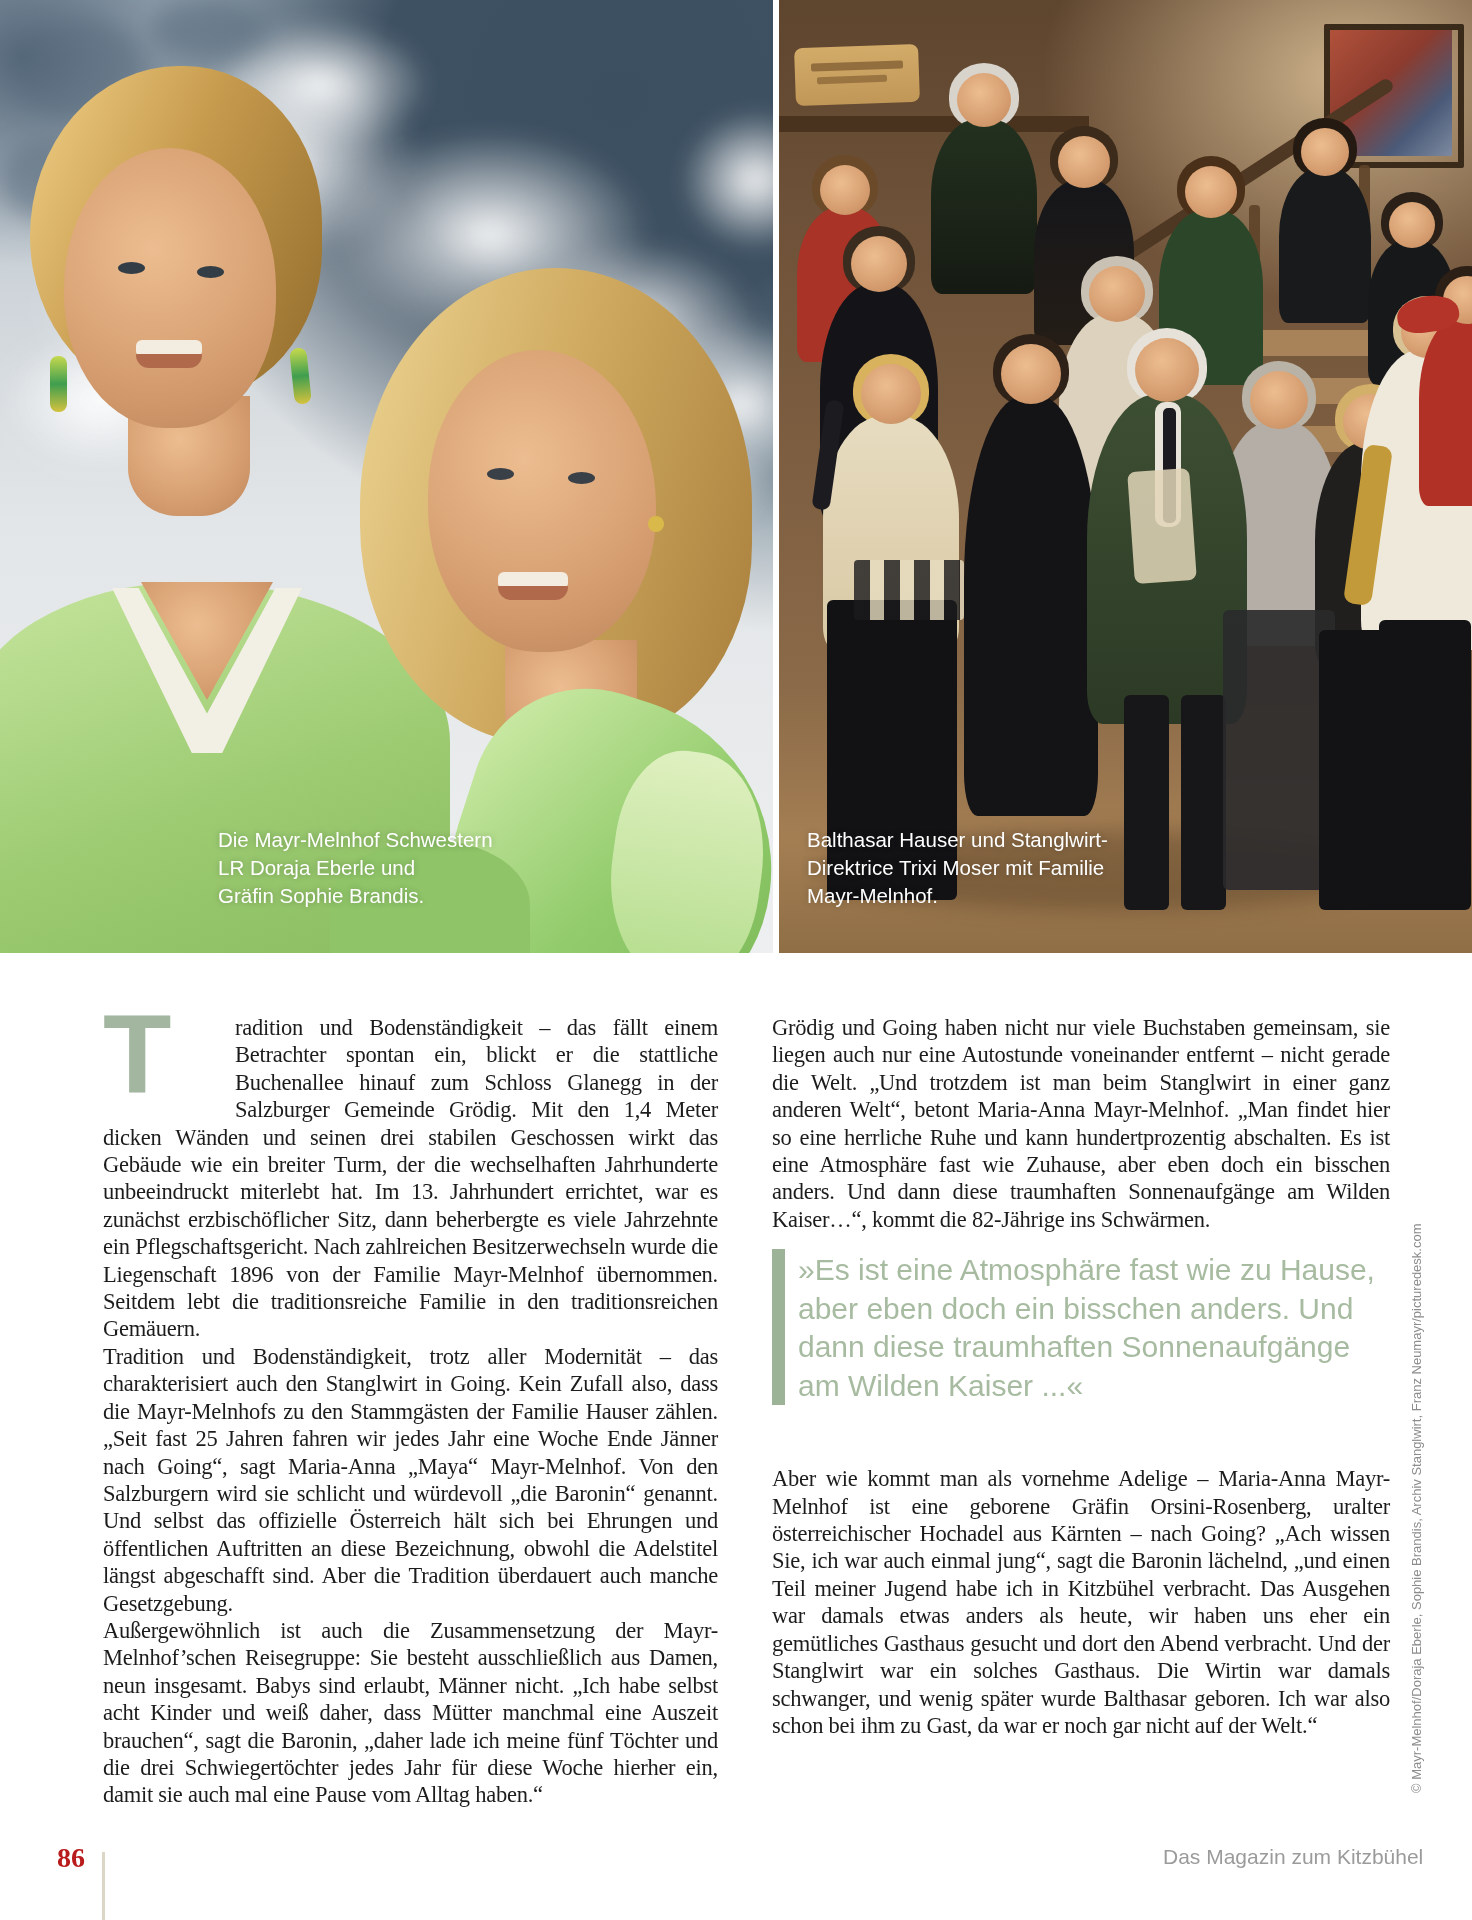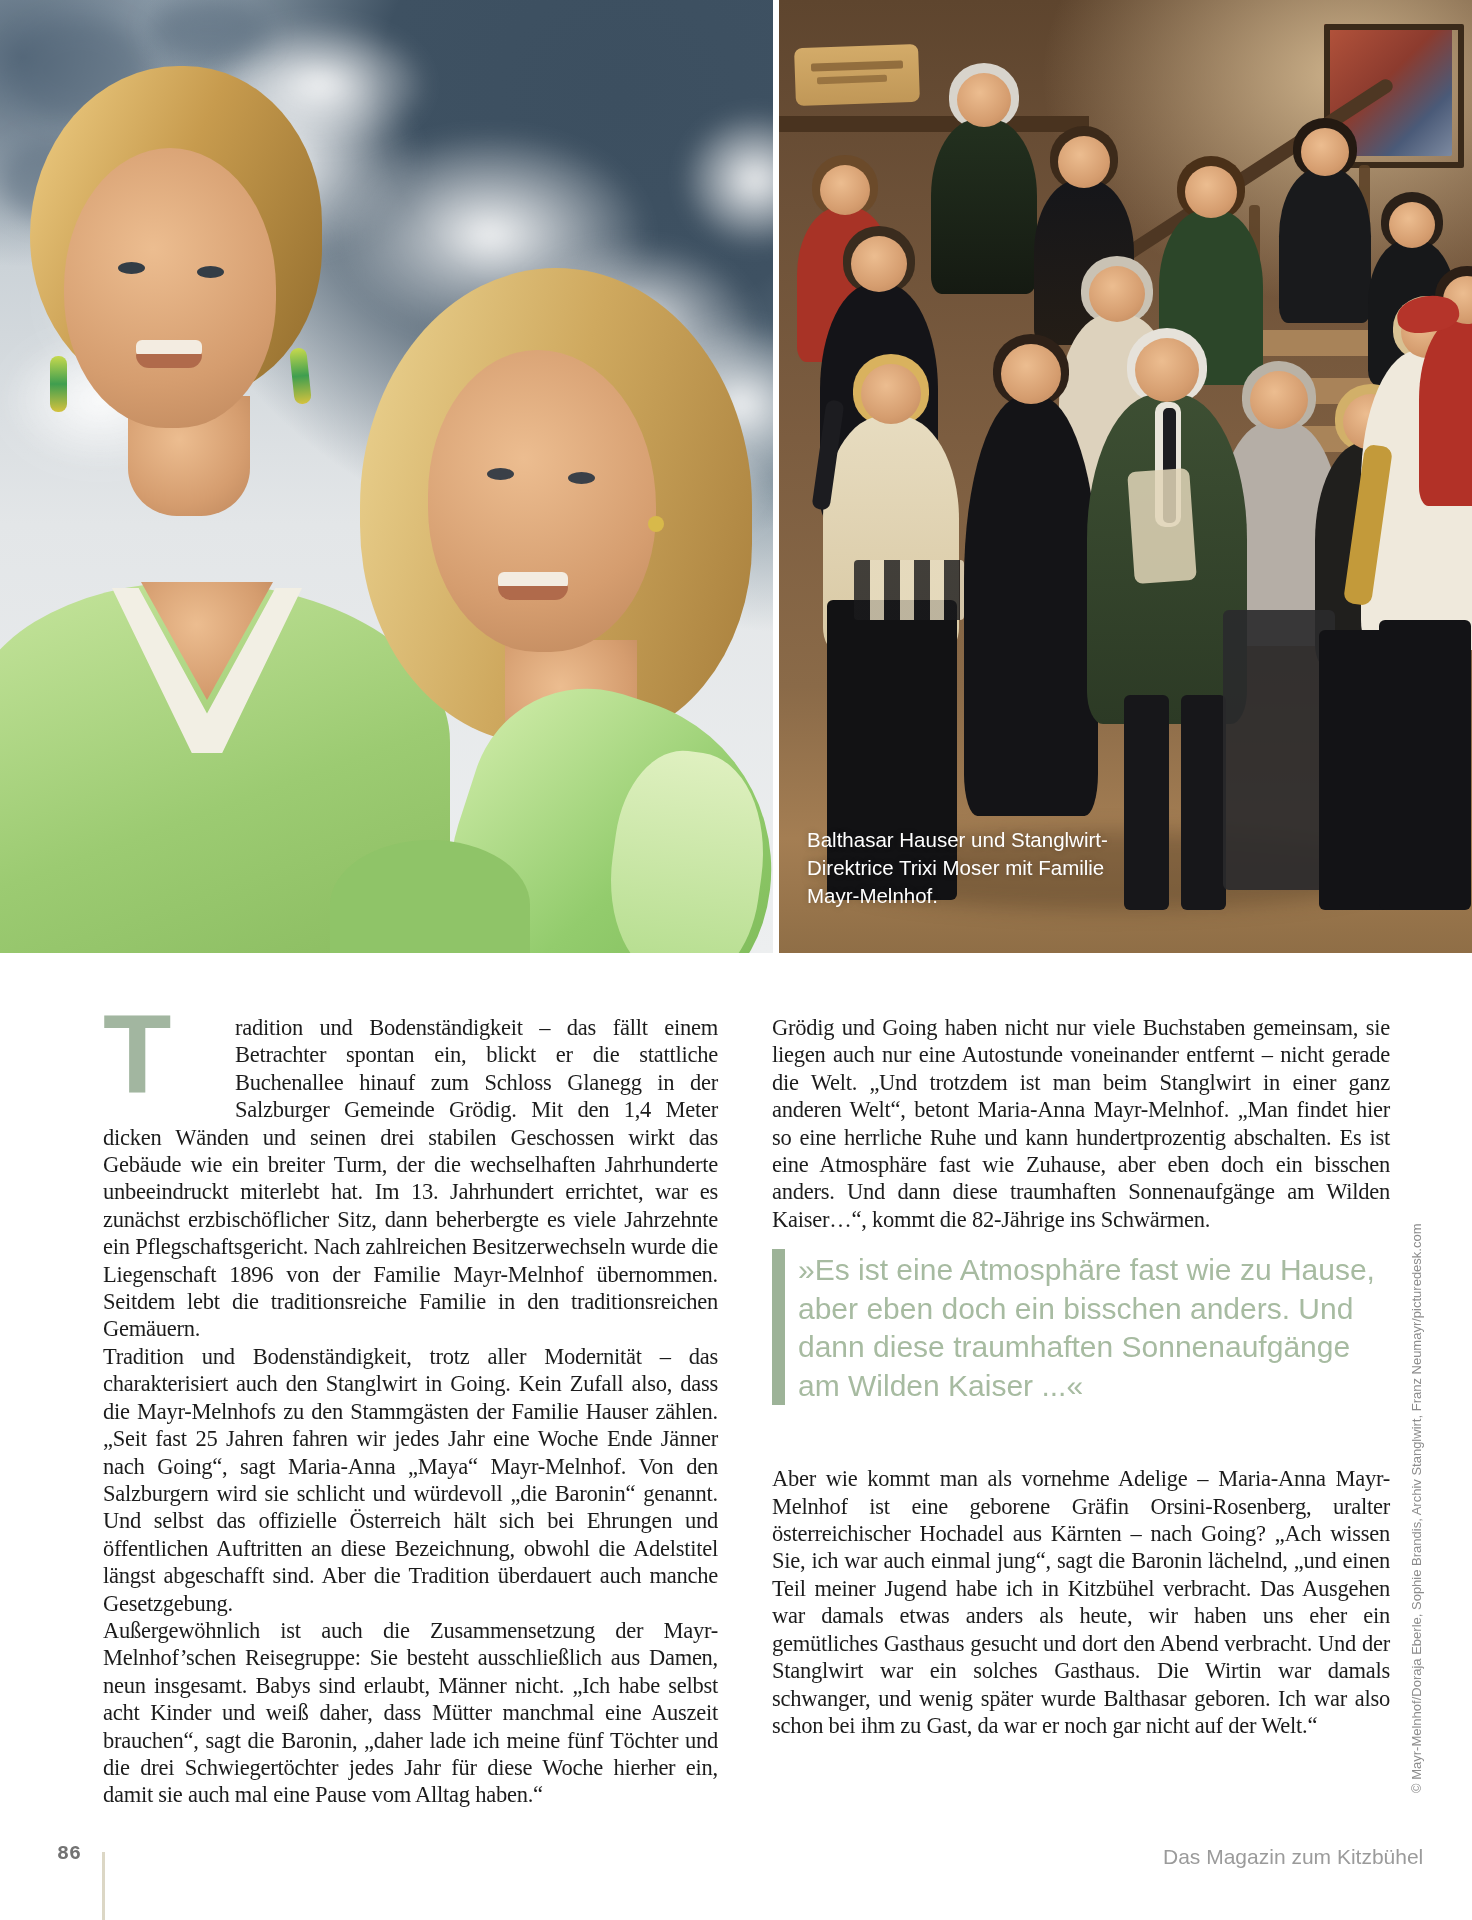--- a/index.html
+++ b/index.html
@@ -32,22 +32,22 @@
   .dropcap{float:left;width:132px;height:84px;
     font-family:"Liberation Sans","DejaVu Sans",sans-serif;font-weight:bold;
     font-size:112px;line-height:80px;color:#a2b6a0;letter-spacing:0;}
   h2.subhead{margin:27px 0 21px 0;font-family:"Liberation Sans","DejaVu Sans",sans-serif;
     font-size:25px;font-weight:bold;color:#111;letter-spacing:.2px;text-align:left;}
   .pullquote{display:flex;margin:16px 0 60px 0;justify-content:space-between;}
   .pq-bar{flex:0 0 13px;background:#9db398;margin-right:13px;}
   .pq-text{font-family:"Liberation Sans","DejaVu Sans",sans-serif;color:#a7bba1;
     font-size:30px;line-height:38.5px;text-align:left;letter-spacing:0;padding-top:2px;}
   
-  .pagenum{position:absolute;left:57px;top:1842px;font-family:Liberation Mono, monospace;
-    font-weight:bold;font-size:20px;color:#737373;}
+  .pagenum{position:absolute;left:57px;top:1842px;font-family:Liberation Serif, serif;
+    font-weight:bold;font-size:28px;color:#b91c1c;}
   .footer-rule{position:absolute;left:102px;top:1852px;width:3px;height:68px;background:#dcd7c5;}
   .footer-mag{position:absolute;left:1163px;top:1845px;font-family:"Liberation Sans","DejaVu Sans",sans-serif;
     font-size:21px;color:#9b9b9b;}
   .credit{position:absolute;left:1409px;top:1793px;transform:rotate(-90deg);transform-origin:0 0;
     white-space:nowrap;font-family:"Liberation Sans","DejaVu Sans",sans-serif;font-size:13px;color:#8c8c8c;}
   
   .shp{position:absolute;}
 </style>
 </head>
 <body>
@@ -85,20 +85,25 @@
         <div class="shp" style="left: 428px; top: 350px; width: 228px; height: 302px; background: radial-gradient(circle at 42% 36%, rgb(236, 189, 144), rgb(213, 157, 111) 62%, rgb(189, 134, 91)); border-radius: 48% 52% 46% 48%;"></div>
         <div class="shp" style="left: 487px; top: 468px; width: 27px; height: 12px; background: rgb(58, 64, 72); border-radius: 50%;"></div>
         <div class="shp" style="left: 568px; top: 472px; width: 27px; height: 12px; background: rgb(58, 64, 72); border-radius: 50%;"></div>
         <div class="shp" style="left: 498px; top: 572px; width: 70px; height: 15px; background: rgb(243, 236, 225); border-radius: 6px 6px 4px 4px;"></div>
         <div class="shp" style="left: 498px; top: 586px; width: 70px; height: 14px; background: rgb(176, 106, 75); border-radius: 2px 2px 30px 30px;"></div>
         <div class="shp" style="left: 648px; top: 516px; width: 16px; height: 16px; background: rgb(216, 185, 74); border-radius: 50%;"></div>
         <div class="shp" style="left: 455px; top: 700px; width: 320px; height: 320px; background: linear-gradient(120deg, rgb(210, 237, 171), rgb(147, 204, 109) 55%, rgb(124, 185, 87)); border-radius: 40% 60% 50% 50%; transform: rotate(18deg);"></div>
         <div class="shp" style="left: 612px; top: 752px; width: 150px; height: 230px; background: linear-gradient(rgb(223, 240, 192), rgb(180, 221, 141)); border-radius: 40% 50%; transform: rotate(8deg);"></div>
         <div class="shp" style="left: 330px; top: 840px; width: 200px; height: 130px; background: rgb(143, 196, 104); border-radius: 50% 50% 0px 0px;"></div>
       </div>
+    <div class="caption caption-left">
+      <div>Die Mayr-Melnhof Schwestern</div>
+      <div>LR Doraja Eberle und</div>
+      <div>Gräfin Sophie Brandis.</div>
+    </div>
   </div>
 
   <div class="photo photo-right">
     <div class="art" id="artR">
         <div class="shp" style="left: 16px; top: 46px; width: 124px; height: 58px; background: linear-gradient(rgb(211, 171, 105), rgb(192, 151, 87)); border-radius: 8px; transform: rotate(-2deg);"></div>
         <div class="shp" style="left: 32px; top: 62px; width: 92px; height: 8px; background: rgb(107, 74, 36); border-radius: 2px; transform: rotate(-2deg); opacity: 0.6;"></div>
         <div class="shp" style="left: 38px; top: 76px; width: 70px; height: 7px; background: rgb(107, 74, 36); border-radius: 2px; transform: rotate(-2deg); opacity: 0.5;"></div>
         <div class="shp" style="left: 0px; top: 116px; width: 310px; height: 16px; background: rgb(73, 51, 31); border-radius: 0px;"></div>
         <div class="shp" style="left: 545px; top: 24px; width: 128px; height: 132px; background: linear-gradient(135deg, rgb(181, 84, 60) 0%, rgb(140, 59, 46) 45%, rgb(74, 90, 120) 75%, rgb(125, 138, 160) 100%); border-radius: 2px;"></div>
         <div class="shp" style="left: 545px; top: 24px; width: 128px; height: 132px; background: transparent; border-radius: 2px; border: 6px solid rgb(58, 42, 26);"></div>

